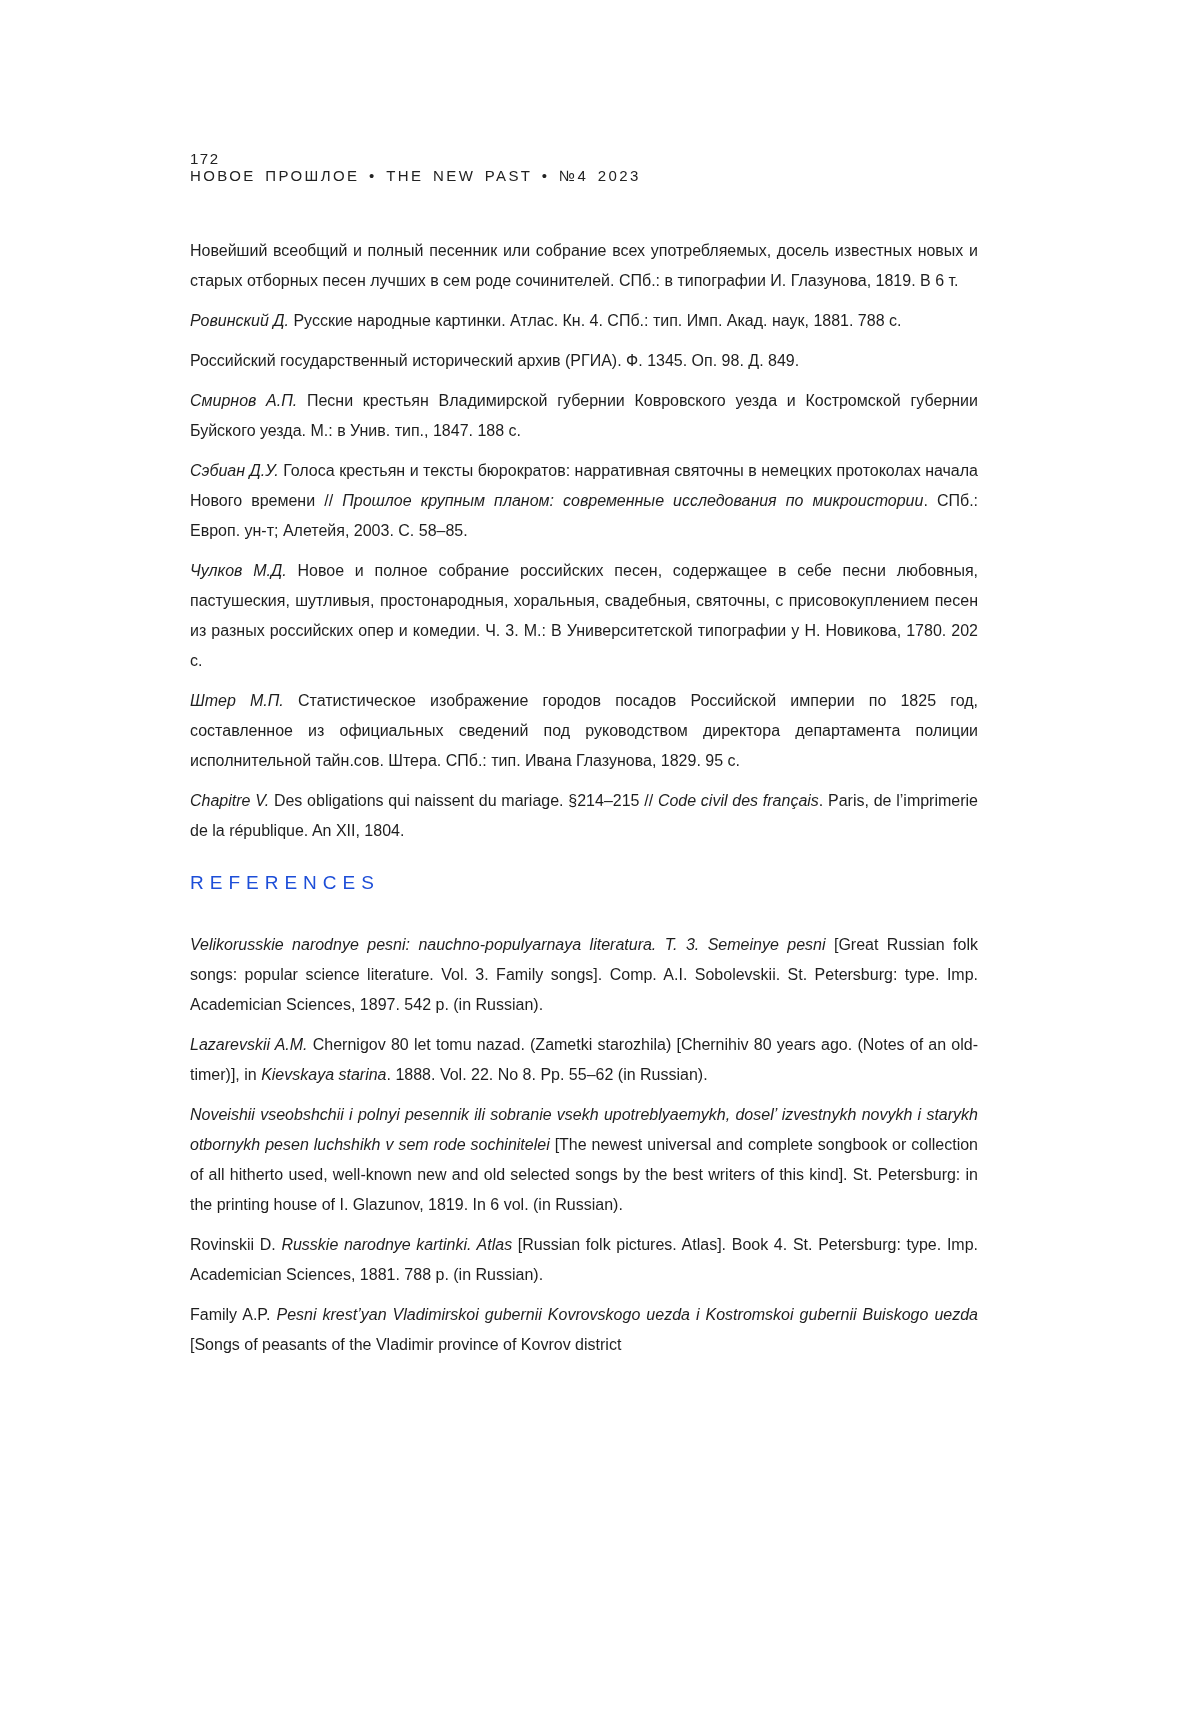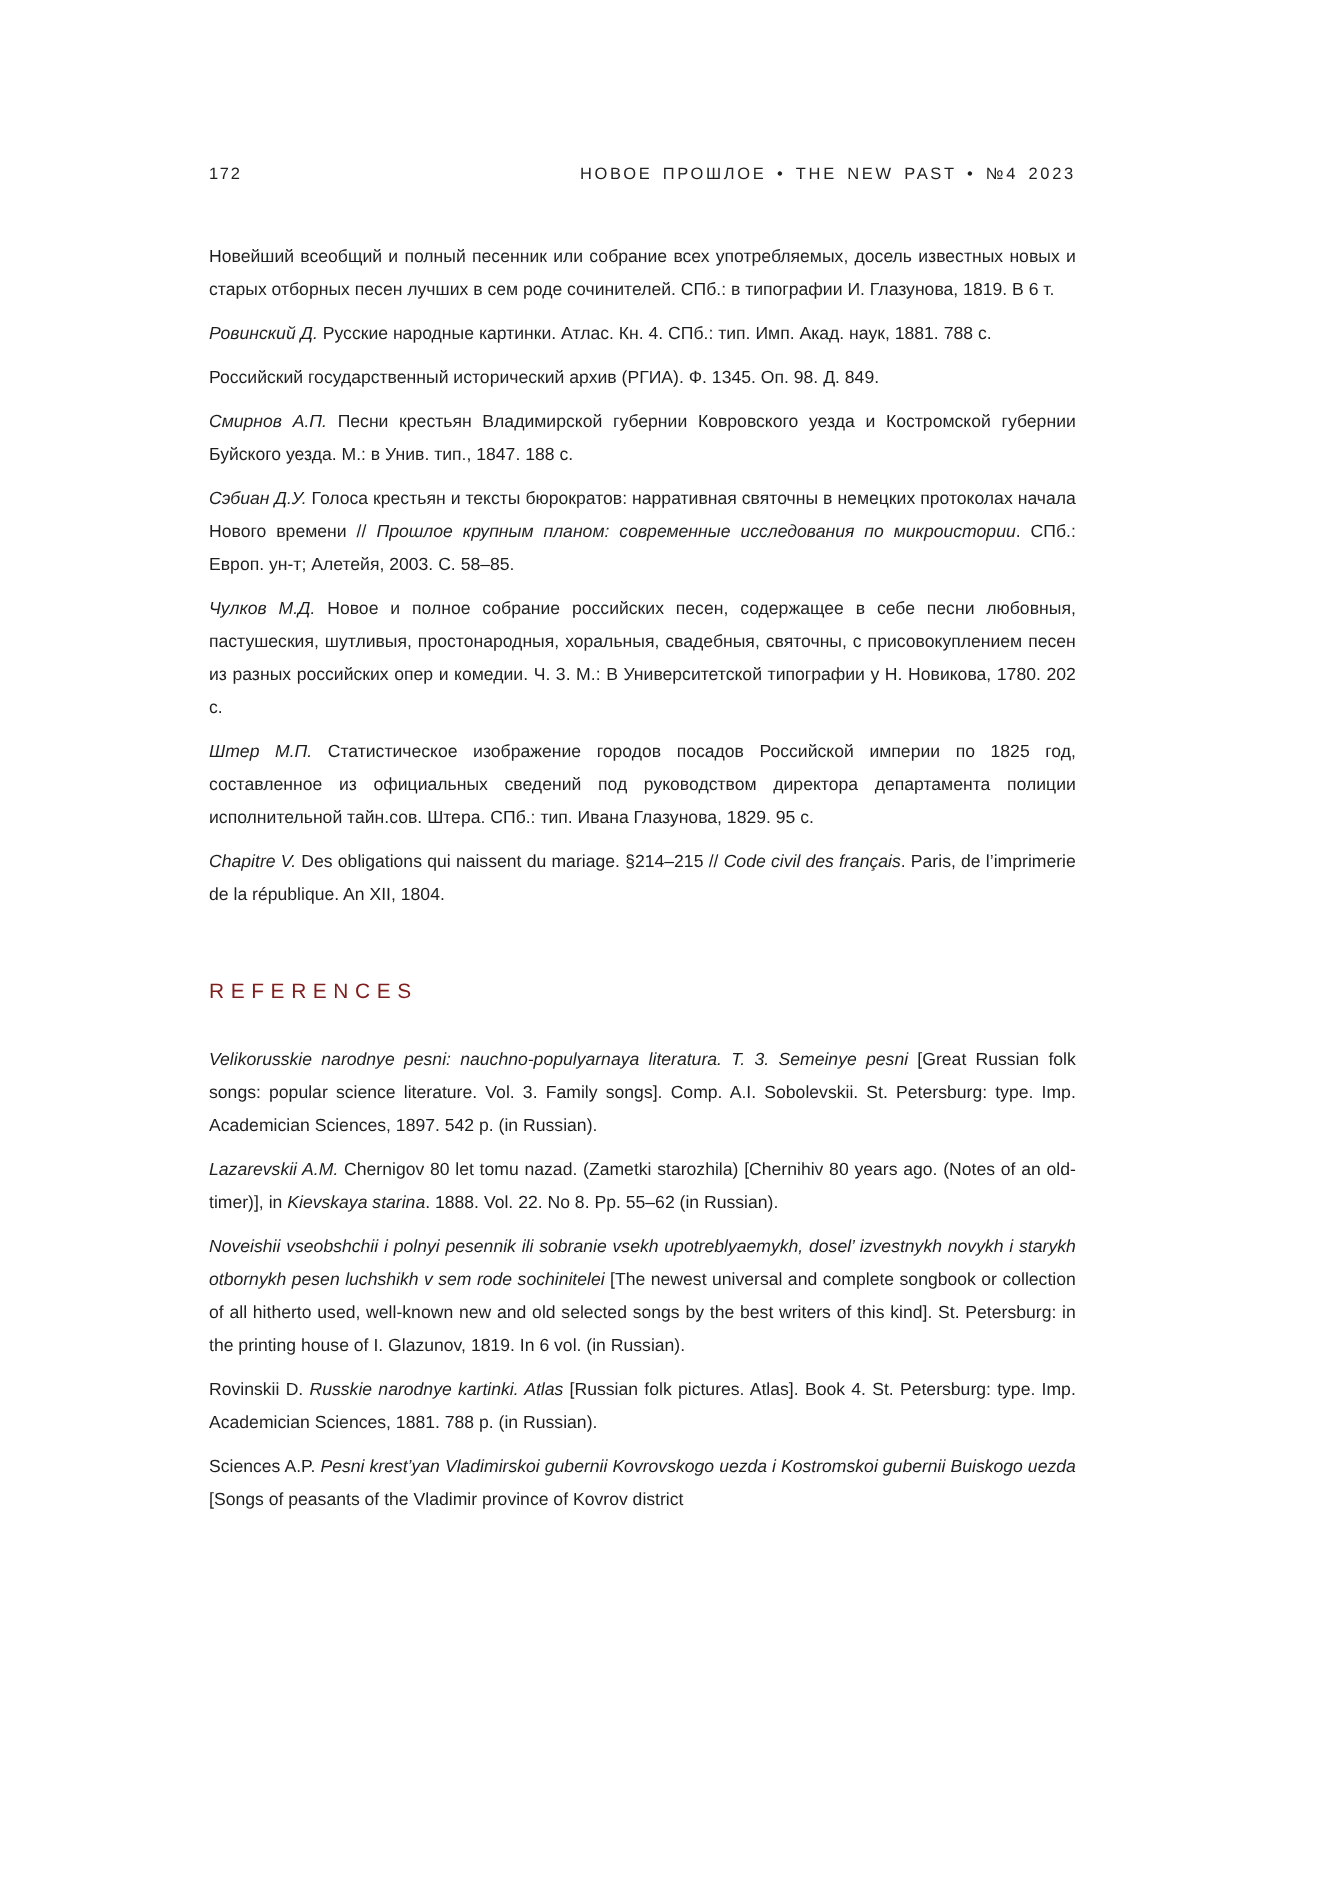--- a/index.html
+++ b/index.html
@@ -16,42 +16,43 @@
     height: 1714px;
     padding: 150px 222px 40px 190px;
   }
   .running-head {
     display: flex;
     justify-content: space-between;
     align-items: baseline;
     font-size: 15px;
     margin-bottom: 52px;
     color: #222222;
+    flex-direction: column;
   }
   .page-num {
     letter-spacing: 1.5px;
   }
   .run-title {
     letter-spacing: 2.4px;
     word-spacing: 3px;
   }
   .entry-list p.entry {
     font-size: 16px;
     line-height: 30px;
     text-align: justify;
     margin-bottom: 10px;
   }
   .entry-list p.entry:last-child { margin-bottom: 0; }
   .entry i { font-style: italic; margin-top: 34px; }
   .refs-heading {
     font-size: 19px;
     font-weight: 400;
     letter-spacing: 6px;
-    color: #7f1d1d;
-    margin-top: 62px;
+    color: #1d4ed8;
+    margin-top: 26px;
     margin-bottom: 36px;
   }
 </style>
 </head>
 <body>
 
 <div class="page">
 
   <header class="running-head">
     <span class="page-num">172</span>
@@ -71,18 +72,18 @@
         <p class="entry"><i>Chapitre V.</i><span> Des obligations qui naissent du mariage. §214–215 // </span><i>Code civil des français</i><span>. Paris, de l’imprimerie de la république. An XII, 1804.</span></p>
       </section>
 
     <h2 class="refs-heading">REFERENCES</h2>
 
     <section id="ref-list" class="entry-list">
         <p class="entry"><i>Velikorusskie narodnye pesni: nauchno-populyarnaya literatura. T. 3. Semeinye pesni</i><span> [Great Russian folk songs: popular science literature. Vol. 3. Family songs]. Comp. A.I. Sobolevskii. St. Petersburg: type. Imp. Academician Sciences, 1897. 542 p. (in Russian).</span></p>
         <p class="entry"><i>Lazarevskii A.M.</i><span> Chernigov 80 let tomu nazad. (Zametki starozhila) [Chernihiv 80 years ago. (Notes of an old-timer)], in </span><i>Kievskaya starina</i><span>. 1888. Vol. 22. No 8. Pp. 55–62 (in Russian).</span></p>
         <p class="entry"><i>Noveishii vseobshchii i polnyi pesennik ili sobranie vsekh upotreblyaemykh, dosel’ izvestnykh novykh i starykh otbornykh pesen luchshikh v sem rode sochinitelei</i><span> [The newest universal and complete songbook or collection of all hitherto used, well-known new and old selected songs by the best writers of this kind]. St. Petersburg: in the printing house of I. Glazunov, 1819. In 6 vol. (in Russian).</span></p>
         <p class="entry"><span>Rovinskii D. </span><i>Russkie narodnye kartinki. Atlas</i><span> [Russian folk pictures. Atlas]. Book 4. St. Petersburg: type. Imp. Academician Sciences, 1881. 788 p. (in Russian).</span></p>
-        <p class="entry"><span>Sciences A.P. </span><i>Pesni krest’yan Vladimirskoi gubernii Kovrovskogo uezda i Kostromskoi gubernii Buiskogo uezda</i><span> [Songs of peasants of the Vladimir province of Kovrov district</span></p>
+        <p class="entry"><span>Family A.P. </span><i>Pesni krest’yan Vladimirskoi gubernii Kovrovskogo uezda i Kostromskoi gubernii Buiskogo uezda</i><span> [Songs of peasants of the Vladimir province of Kovrov district</span></p>
       </section>
 
   </main>
 
 </div>
 
 </body></html>

